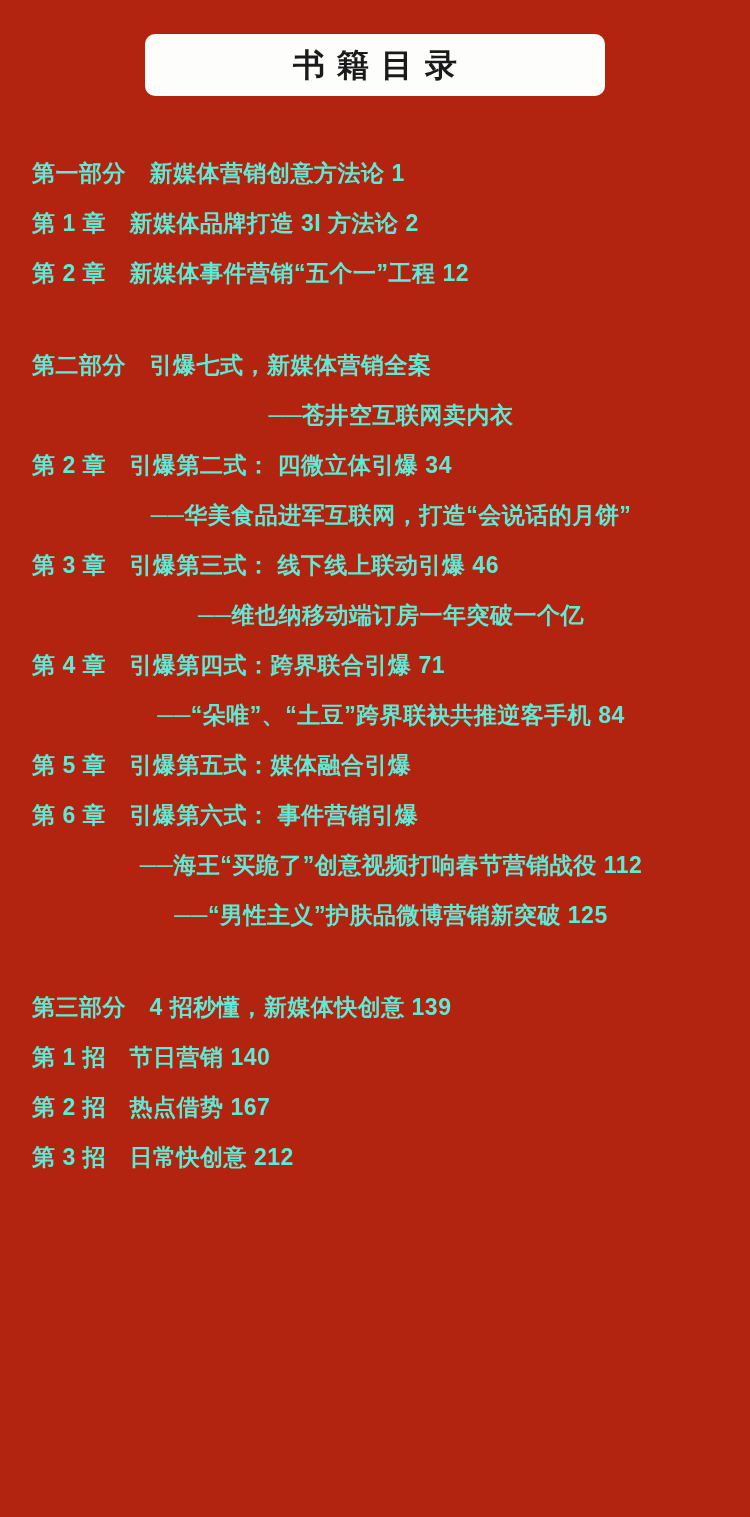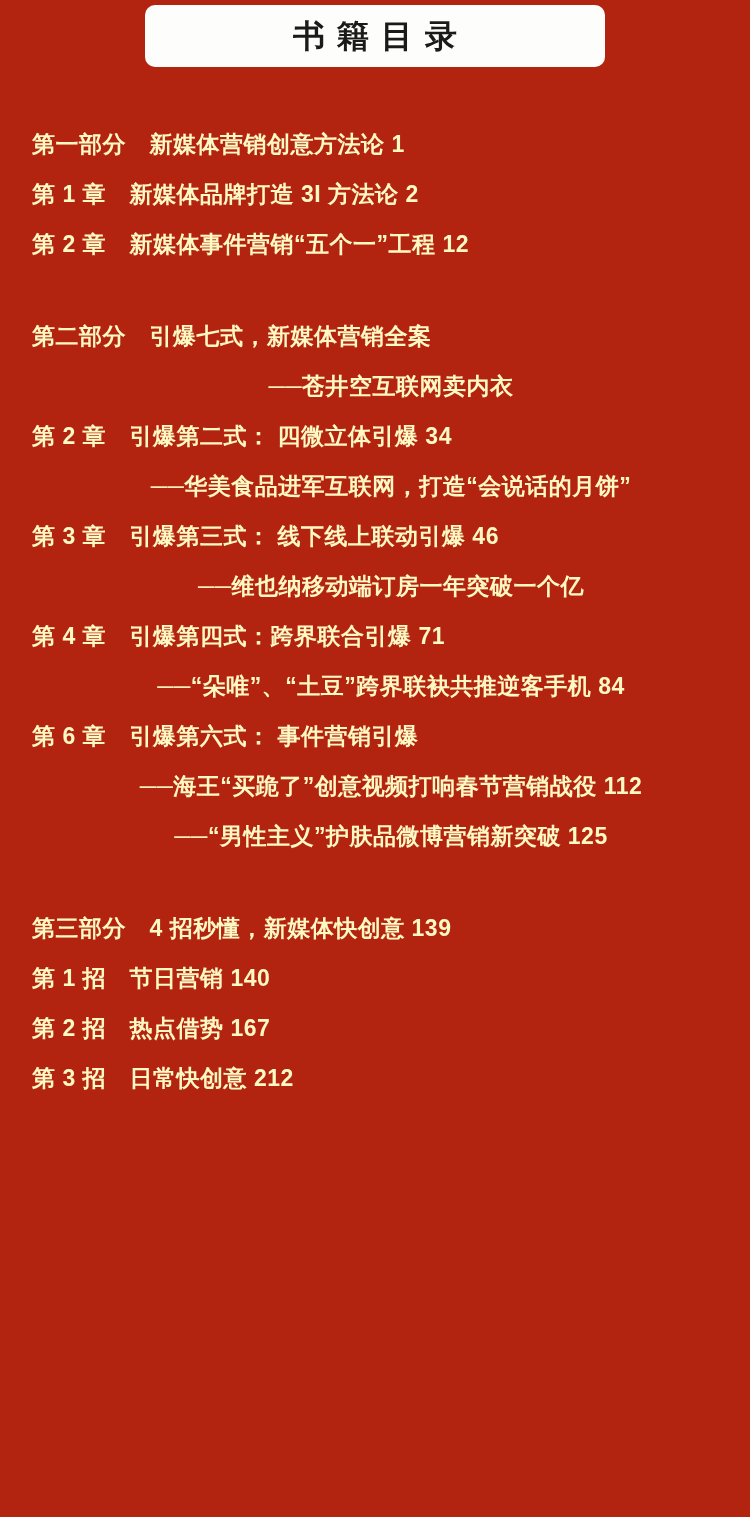--- a/index.html
+++ b/index.html
@@ -18,21 +18,21 @@
   .page {
     width: 750px;
     height: 1517px;
     box-sizing: border-box;
     padding: 0;
     position: relative;
   }
   .title-wrap {
     display: flex;
     justify-content: center;
-    padding-top: 5px;
+    padding-top: 34px;
   }
   .title-box {
     background: #fdfdfb;
     border-radius: 10px;
     width: 460px;
     height: 62px;
     display: flex;
     align-items: center;
     justify-content: center;
   }
@@ -45,21 +45,21 @@
     line-height: 1;
   }
   .toc {
     padding: 52px 0 0 32px;
   }
   .entry {
     font-size: 23px;
     font-weight: bold;
     line-height: 50px;
     white-space: nowrap;
-    color: #fef9c3;
+    color: #5eead4;
     letter-spacing: 0.5px;
   }
   .entry.sub {
     font-weight: bold;
     text-align: center;
   }
   .gap {
     height: 42px;
   }
 </style>
@@ -86,20 +86,21 @@
 
     <div class="toc-group">
       <div class="entry">第二部分　引爆七式，新媒体营销全案</div>
       <div class="entry sub">──苍井空互联网卖内衣</div>
       <div class="entry">第 2 章　引爆第二式： 四微立体引爆 34</div>
       <div class="entry sub">──华美食品进军互联网，打造“会说话的月饼”</div>
       <div class="entry"> 第 3 章　引爆第三式： 线下线上联动引爆 46</div>
       <div class="entry sub">──维也纳移动端订房一年突破一个亿</div>
       <div class="entry">第 4 章　引爆第四式：跨界联合引爆 71</div>
       <div class="entry sub">──“朵唯”、“土豆”跨界联袂共推逆客手机 84</div>
+      <div class="entry">第 5 章　引爆第五式：媒体融合引爆</div>
       <div class="entry">第 6 章　引爆第六式： 事件营销引爆</div>
       <div class="entry sub">──海王“买跪了”创意视频打响春节营销战役 112</div>
       <div class="entry sub">──“男性主义”护肤品微博营销新突破 125</div>
     </div>
 
     <div class="gap"></div>
 
     <div class="toc-group">
       <div class="entry">第三部分　4 招秒懂，新媒体快创意 139</div>
       <div class="entry">第 1 招　节日营销 140</div>

